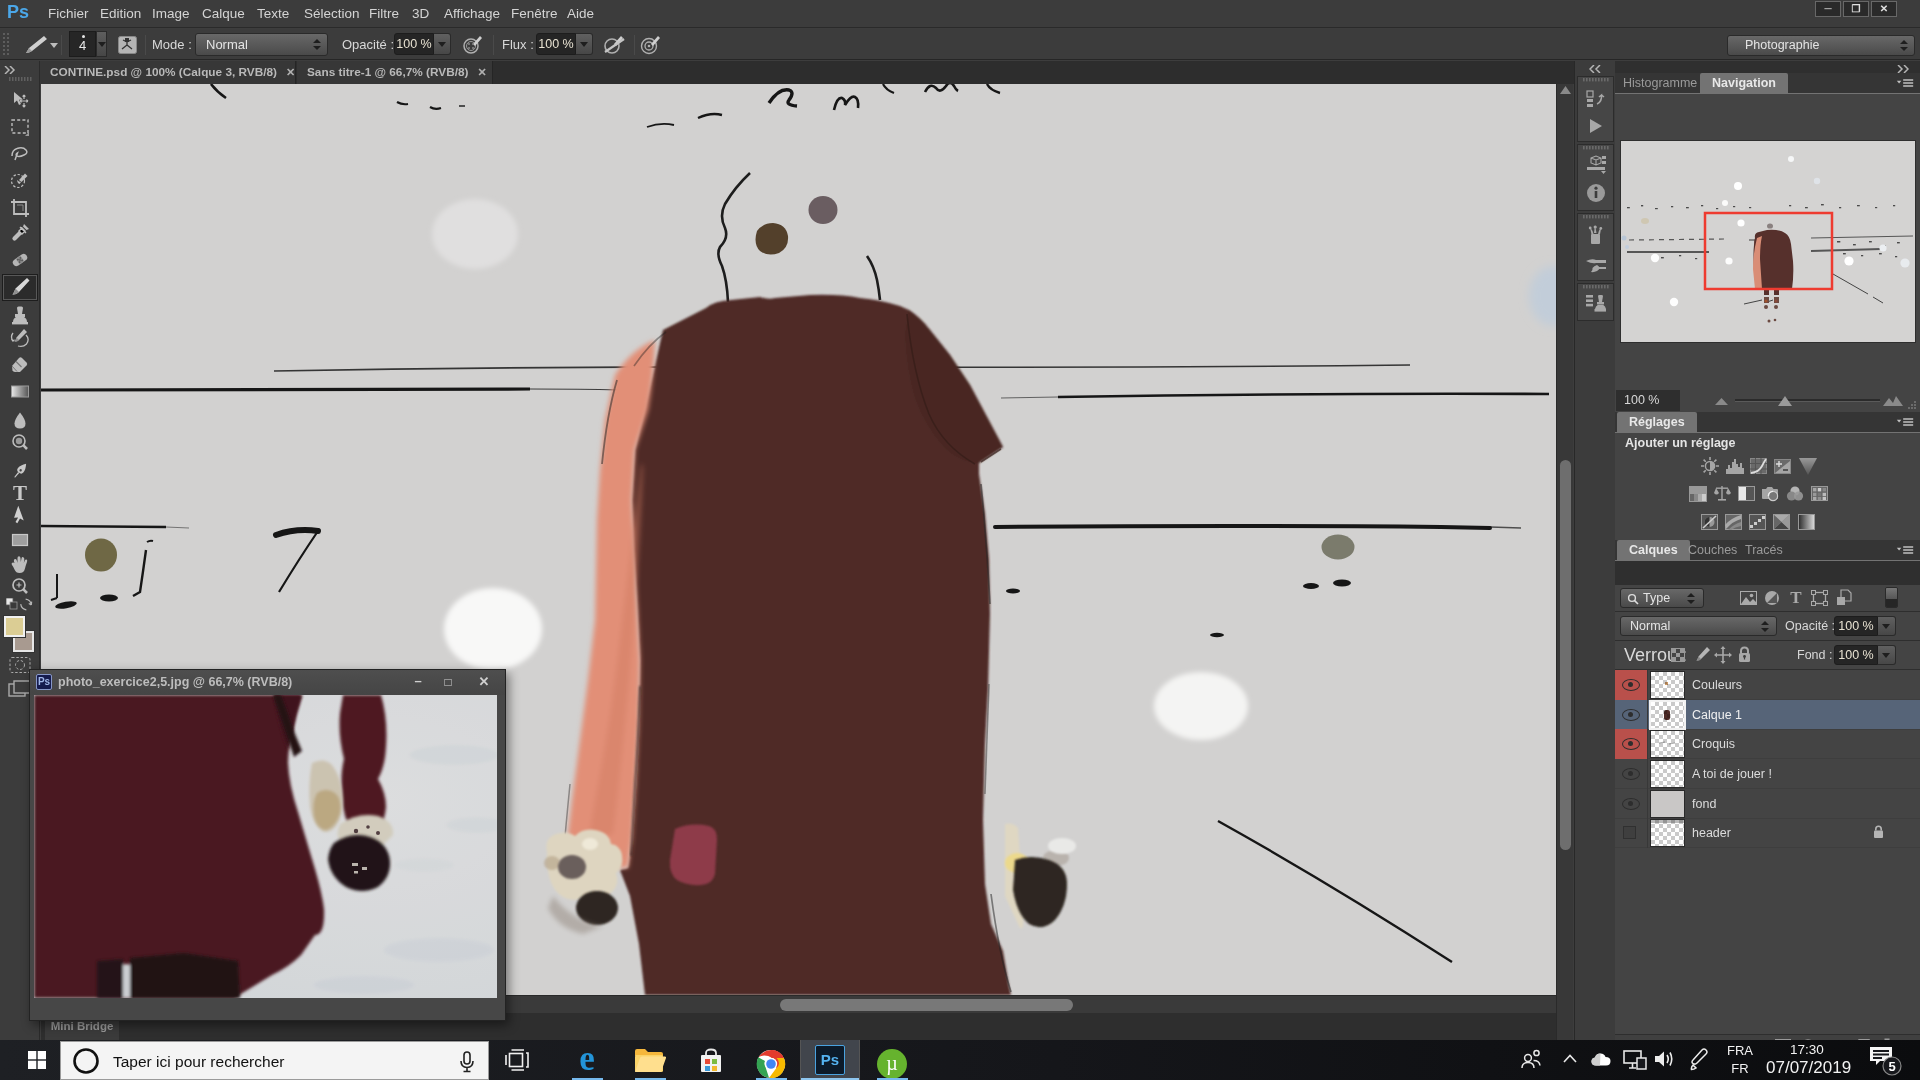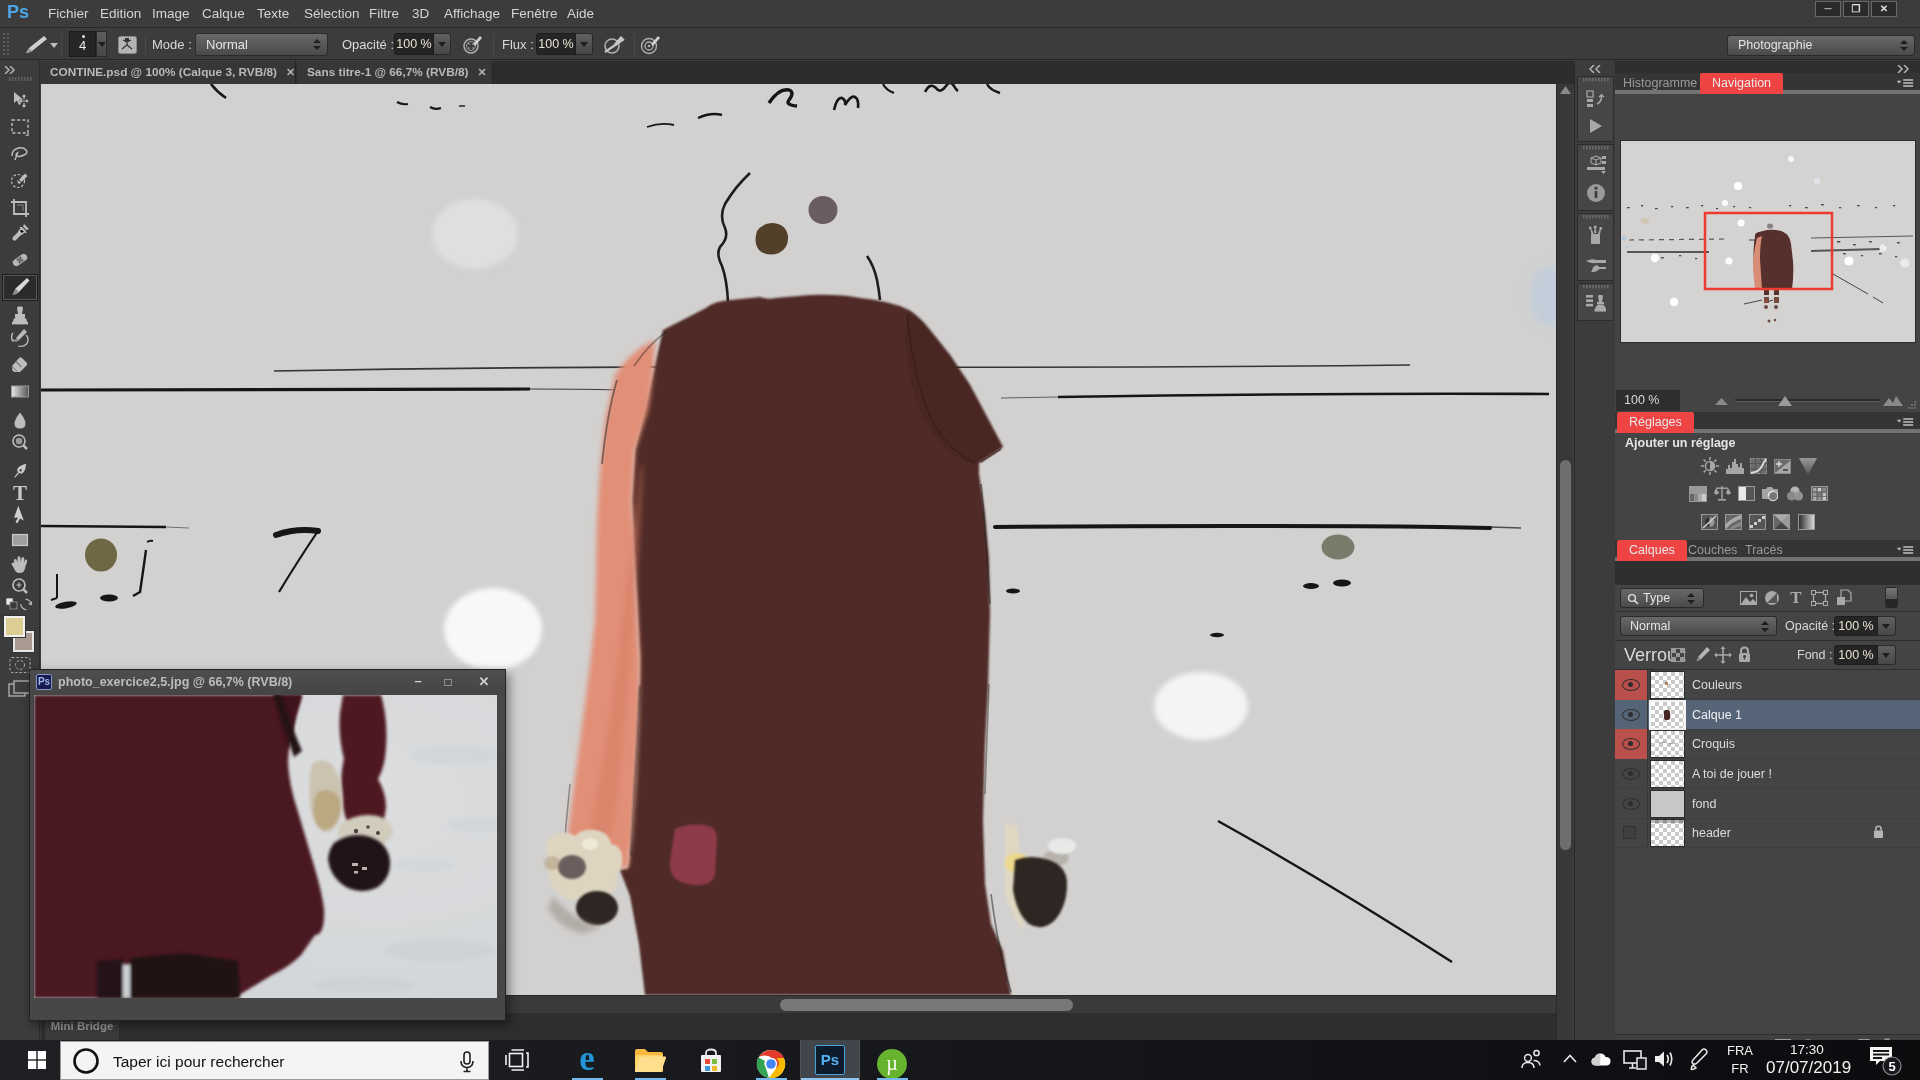--- a/index.html
+++ b/index.html
@@ -29,23 +29,23 @@
 #toolbar{position:absolute;left:0;top:61px;width:40px;height:979px;background:#3c3c3c;border-right:1px solid #2b2b2b;}
 #canvas{position:absolute;left:41px;top:84px;width:1515px;height:911px;background:#d2d1d0;overflow:hidden;}
 #hscroll{position:absolute;left:41px;top:995px;width:1515px;height:18px;background:#3a3a3a;border-top:1px solid #2a2a2a;}
 #hthumb{position:absolute;left:739px;top:3px;width:293px;height:12px;background:#787878;border-radius:6px;}
 #minibridge{position:absolute;left:41px;top:1013px;width:1531px;height:27px;background:#2e2e2e;text-decoration:underline;}
 #mbtab{position:absolute;left:4px;top:2px;width:74px;height:25px;background:#3b3b3b;color:#989898;font-size:11.5px;font-weight:bold;text-align:center;line-height:22px;border-radius:3px 3px 0 0;}
 #vscroll{position:absolute;left:1556px;top:84px;width:17px;height:956px;background:#383838;border-left:1px solid #2a2a2a;}
 #vthumb{position:absolute;left:3px;top:376px;width:11px;height:390px;background:#6e6e6e;border-radius:6px;}
 #dock{position:absolute;left:1574px;top:61px;width:41px;height:979px;background:#3c3c3c;border-left:1px solid #282828;}
 #panels{position:absolute;left:1615px;top:61px;width:305px;height:979px;background:#2f2f2f;}
-.ptabrow{position:absolute;left:0;width:305px;height:21px;background:#353535;border-bottom:4px solid #737373;}
+.ptabrow{position:absolute;left:0;width:305px;height:21px;background:#353535;border-bottom:1px solid #737373;}
 .ptab{position:absolute;top:0;height:21px;line-height:21px;font-size:12.5px;padding:0 12px;color:#9a9a9a;}
-.ptab.on{background:#ef4444;color:#e8e8e8;font-weight:normal;border-radius:2px 2px 0 0;}
+.ptab.on{background:#737373;color:#e8e8e8;font-weight:bold;border-radius:2px 2px 0 0;}
 .pmenu{position:absolute;right:6px;top:6px;width:18px;height:10px;}
 .pbody{position:absolute;left:0;width:305px;background:#444444;}
 #taskbar{position:absolute;left:0;top:1040px;width:1920px;height:40px;background:#17181c;}
 .lrow{position:absolute;left:0;width:305px;height:30px;border-bottom:1px solid #3e3e3e;}
 .lrow.sel{background:#566478;}
 .leye{position:absolute;left:0;top:0;width:33px;height:30px;border-right:1px solid #383838;}
 .leye.red{background:#b9504b;}
 .eye{position:absolute;left:7px;top:9px;width:18px;height:11px;}
 .eye:before{content:"";position:absolute;left:0;top:0;width:16px;height:10px;border-radius:50%;border:1.5px solid #2d2d2d;background:transparent;}
 .eye:after{content:"";position:absolute;left:5.5px;top:3px;width:5px;height:5px;border-radius:50%;background:#2d2d2d;}
@@ -140,21 +140,21 @@
       <path d="M10 9 L17 1 L19 3 L12 11 Z" fill="#cfcfcf"></path>
       <path d="M1 17 L20 4" stroke="#c4c4c4" stroke-width="2.2"></path>
     </svg>
   <div class="vsep" style="left:634px"></div>
   <svg class="abs" style="left:640px;top:6px" width="22" height="20" viewBox="0 0 22 20">
       <circle cx="9" cy="11" r="7.5" fill="none" stroke="#b0b0b0" stroke-width="1.4"></circle>
       <circle cx="9" cy="11" r="4" fill="none" stroke="#b0b0b0" stroke-width="1.3"></circle>
       <circle cx="9" cy="11" r="1.3" fill="#b0b0b0"></circle>
       <path d="M11 9 L18 1 L20 3 L13 11 Z" fill="#cfcfcf"></path>
     </svg>
-  <div class="dropdown" style="left:1727px;top:6px;width:188px;height:21px;line-height:19px;padding-left:10px;font-size:12.5px">Photographie<span class="updn"></span></div>
+  <div class="dropdown" style="left:1727px;top:6px;width:188px;height:21px;line-height:19px;padding-left:17px;font-size:12.5px">Photographie<span class="updn"></span></div>
 </div>
 
 <div id="tabbar">
   <div class="tab" style="left:40px;width:256px">CONTINE.psd @ 100% (Calque 3, RVB/8)<span class="x">✕</span></div>
   <div class="tab" style="left:297px;width:196px">Sans titre-1 @ 66,7% (RVB/8)<span class="x">✕</span></div>
 </div>
 
 <div id="toolbar">
   <svg class="abs" style="left:4px;top:5px" width="12" height="8" viewBox="0 0 12 8">
       <path d="M1 0 L5 4 L1 8 M6 0 L10 4 L6 8" stroke="#b5b5b5" stroke-width="1.5" fill="none"></path>

